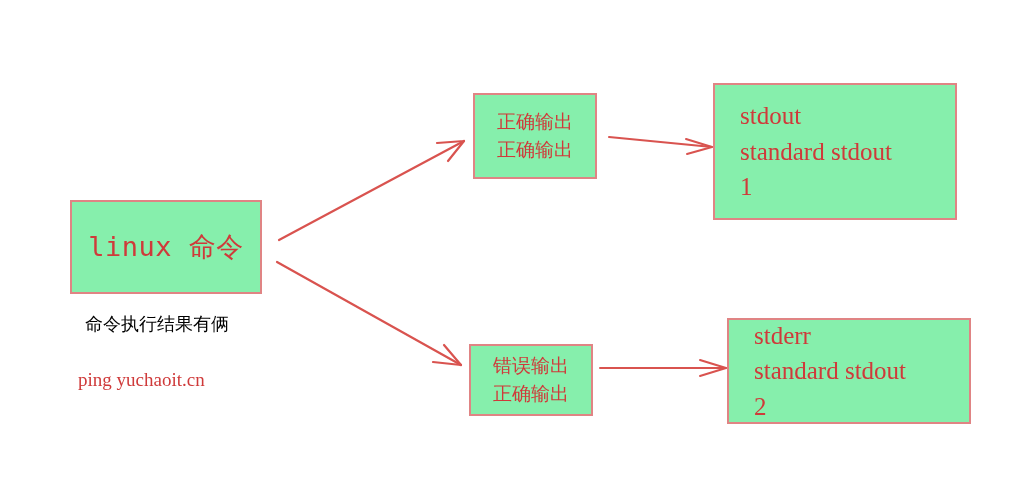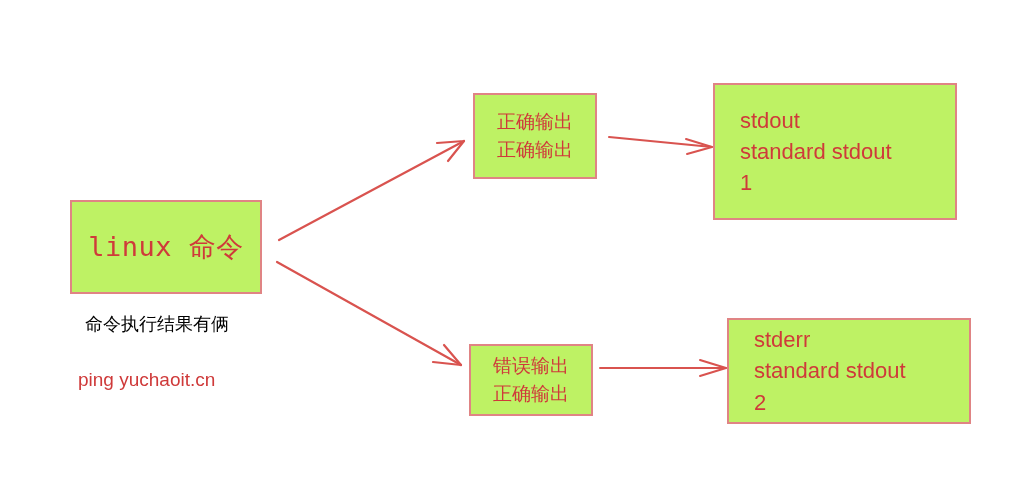--- a/index.html
+++ b/index.html
@@ -21,21 +21,21 @@
     left: 0;
     top: 0;
     width: 1026px;
     height: 497px;
     pointer-events: none;
   }
   .node {
     position: absolute;
     box-sizing: border-box;
     border: 2px solid #e08484;
-    background: #bef264;
+    background: #86efac;
     display: flex;
     flex-direction: column;
     justify-content: center;
   }
   
   #node-command {
     left: 70px;
     top: 200px;
     width: 192px;
     height: 94px;
@@ -64,42 +64,42 @@
     white-space: nowrap;
   }
   
   .node-right {
     align-items: flex-start;
     padding-left: 25px;
   }
   #node-stdout-detail { left: 713px; top: 83px;  width: 244px; height: 137px; }
   #node-stderr-detail { left: 727px; top: 318px; width: 244px; height: 106px; }
   .node-right .mono-line {
-    font-family: Liberation Sans, sans-serif;
-    font-size: 22px;
+    font-family: Liberation Serif, serif;
+    font-size: 25px;
     color: #cf3a3a;
     line-height: 1.42;
     white-space: nowrap;
   }
   
   .caption {
     position: absolute;
     color: #000000;
     white-space: nowrap;
   }
   #caption-results {
     left: 85px;
     top: 312px;
     font-family: "DejaVu Sans", "Liberation Sans", sans-serif;
     font-size: 18px;
   }
   #caption-example {
     left: 78px;
     top: 369px;
-    font-family: Liberation Sans, sans-serif;
+    font-family: Liberation Serif, serif;
     font-size: 19px;
     color: #cf3a3a;
   }
 </style>
 </head>
 <body>
 
 <div id="canvas">
 
   <svg id="arrow-layer" viewBox="0 0 1026 497" xmlns="http://www.w3.org/2000/svg">

